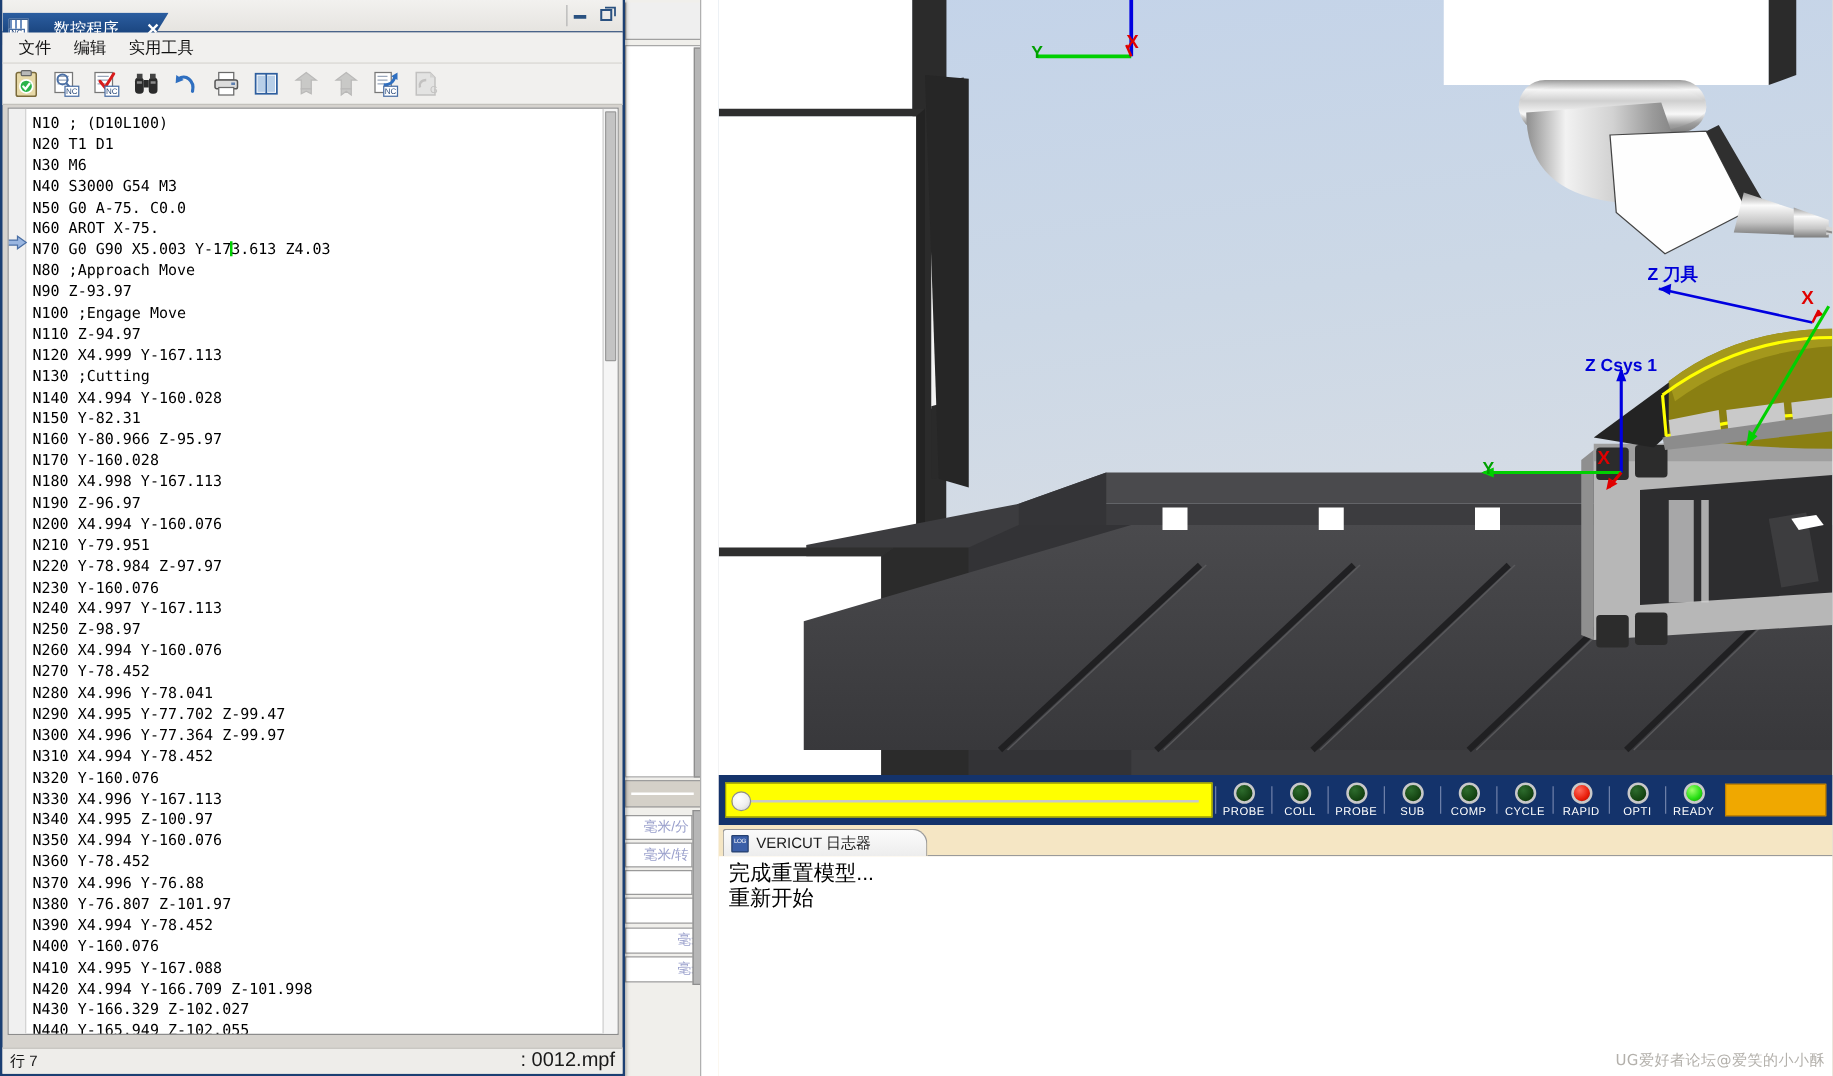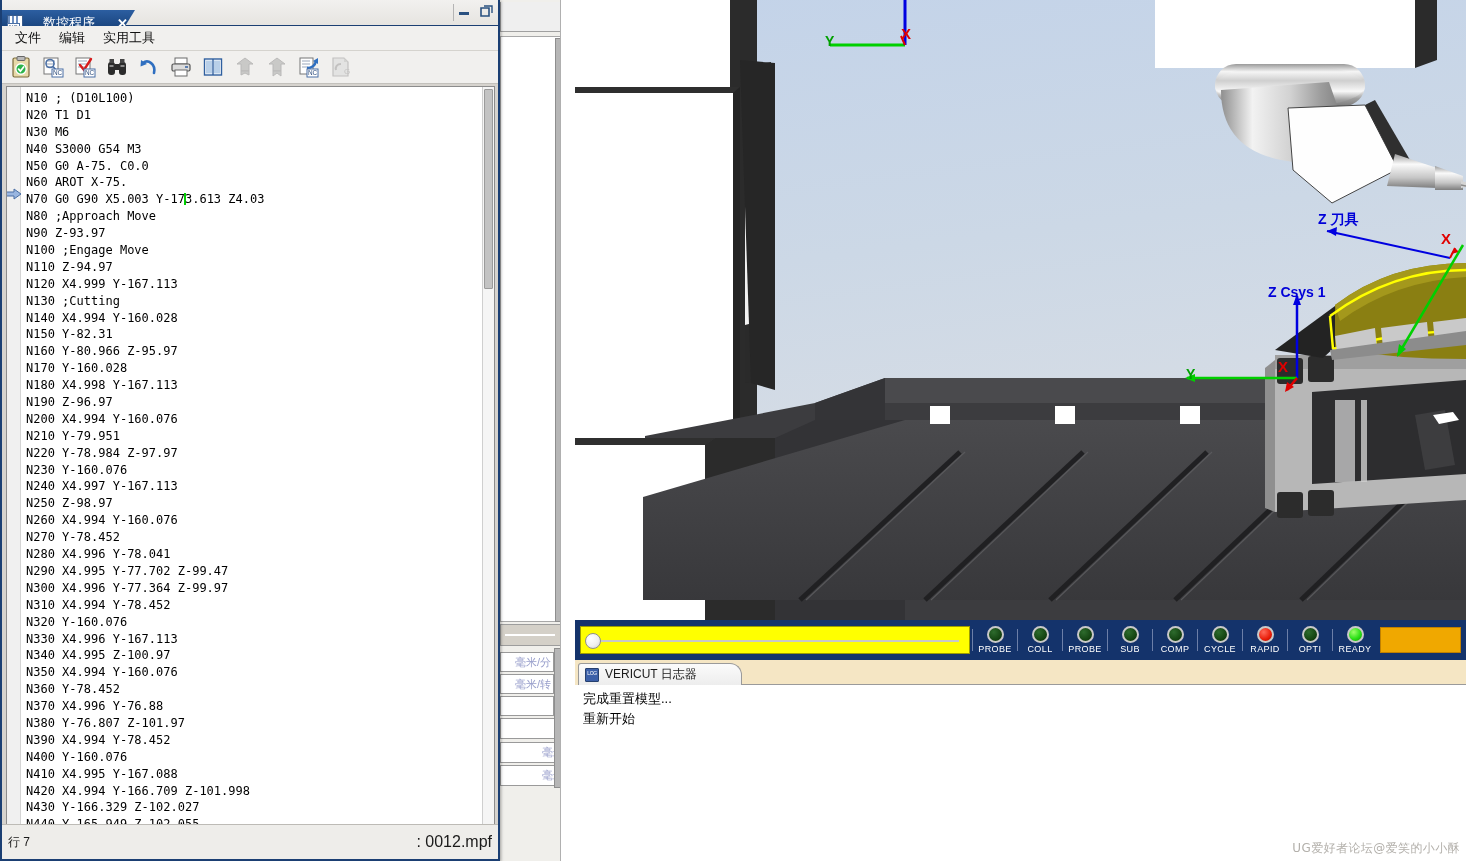--- a/index.html
+++ b/index.html
@@ -160,21 +160,21 @@
     content: "LOG"; position: absolute; left: 0; top: 1px; width: 100%;
     font-size: 5px; color: #ffffff; text-align: center; letter-spacing: -0.3px;
   }
   #log-tab .tablabel { font-size: 12px; color: #1a1a1a; }
   #log-tab-underline {
     position: absolute; left: 167px; right: 0; top: 24px; height: 1px; background: #9a9a9a;
   }
   #log-body {
     position: absolute; left: 0; top: 25px; width: 891px; height: 176px;
     background: #ffffff; padding: 4px 8px;
-    font-size: 13px; color: #000000; line-height: 20px;
+    font-size: 17px; color: #000000; line-height: 20px;
   }
 
   
   #nc-window {
     position: absolute; left: 0px; top: 0px; width: 500px; height: 861px;
     background: #d6d3ce;
     border: 2px solid #1b3f73;
     border-top: none;
     box-shadow: 1px 1px 3px rgba(0,0,0,0.35);
   }
@@ -257,21 +257,21 @@
   }
   #nc-vscroll {
     position: absolute; right: 0px; top: 0px; width: 12px; height: 100%;
     background: #f5f5f5; border-left: 1px solid #cfcfcf;
   }
   #nc-vthumb {
     position: absolute; left: 1px; top: 2px; width: 9px; height: 200px;
     background: #c3c3c3; border: 1px solid #9b9b9b; border-radius: 1px;
   }
   #nc-statusbar {
-    position: absolute; left: 0px; bottom: 0px; width: 496px; height: 35px;
+    position: absolute; left: 0px; bottom: 0px; width: 496px; height: 21px;
     background: #eeedea; border-top: 1px solid #bdbbb6;
     display: flex; align-items: center; justify-content: space-between;
     padding: 0 6px;
   }
   #nc-status-left { font-size: 12px; color: #1a1a1a; }
   #nc-status-right { font-size: 16px; color: #1a1a1a; }
 
   
   #watermark {
     position: absolute; right: 6px; bottom: 4px;

